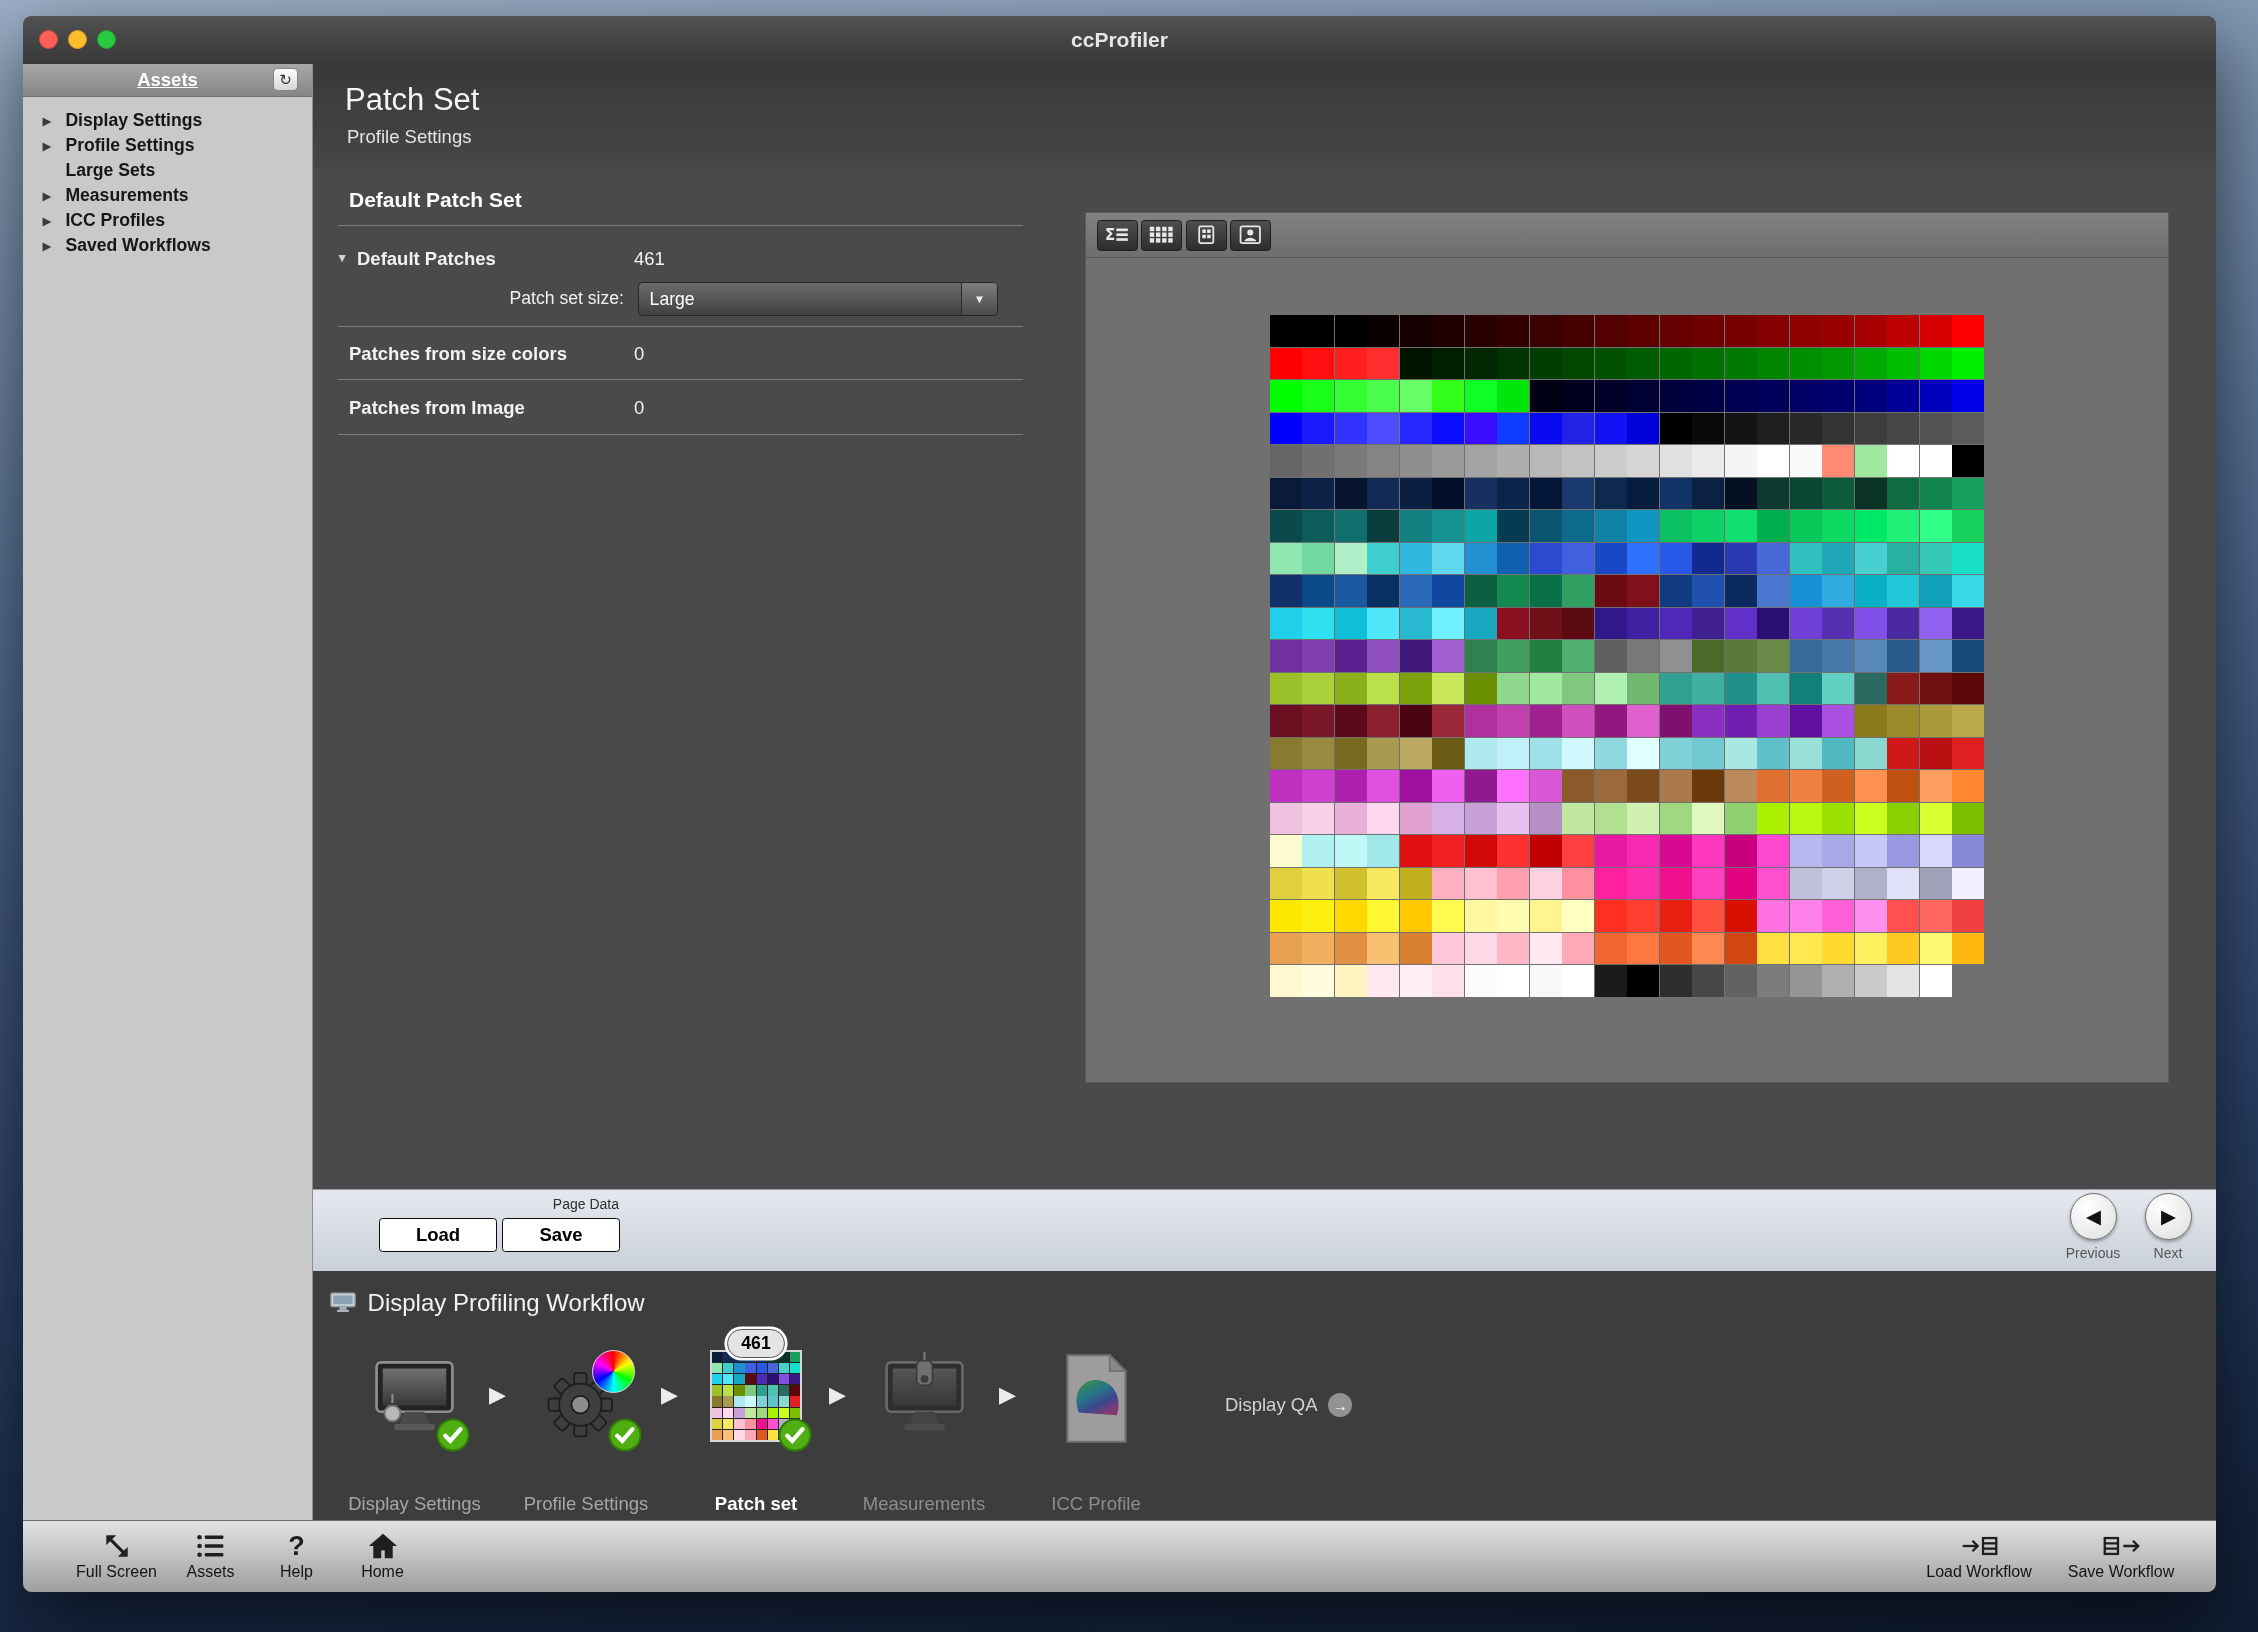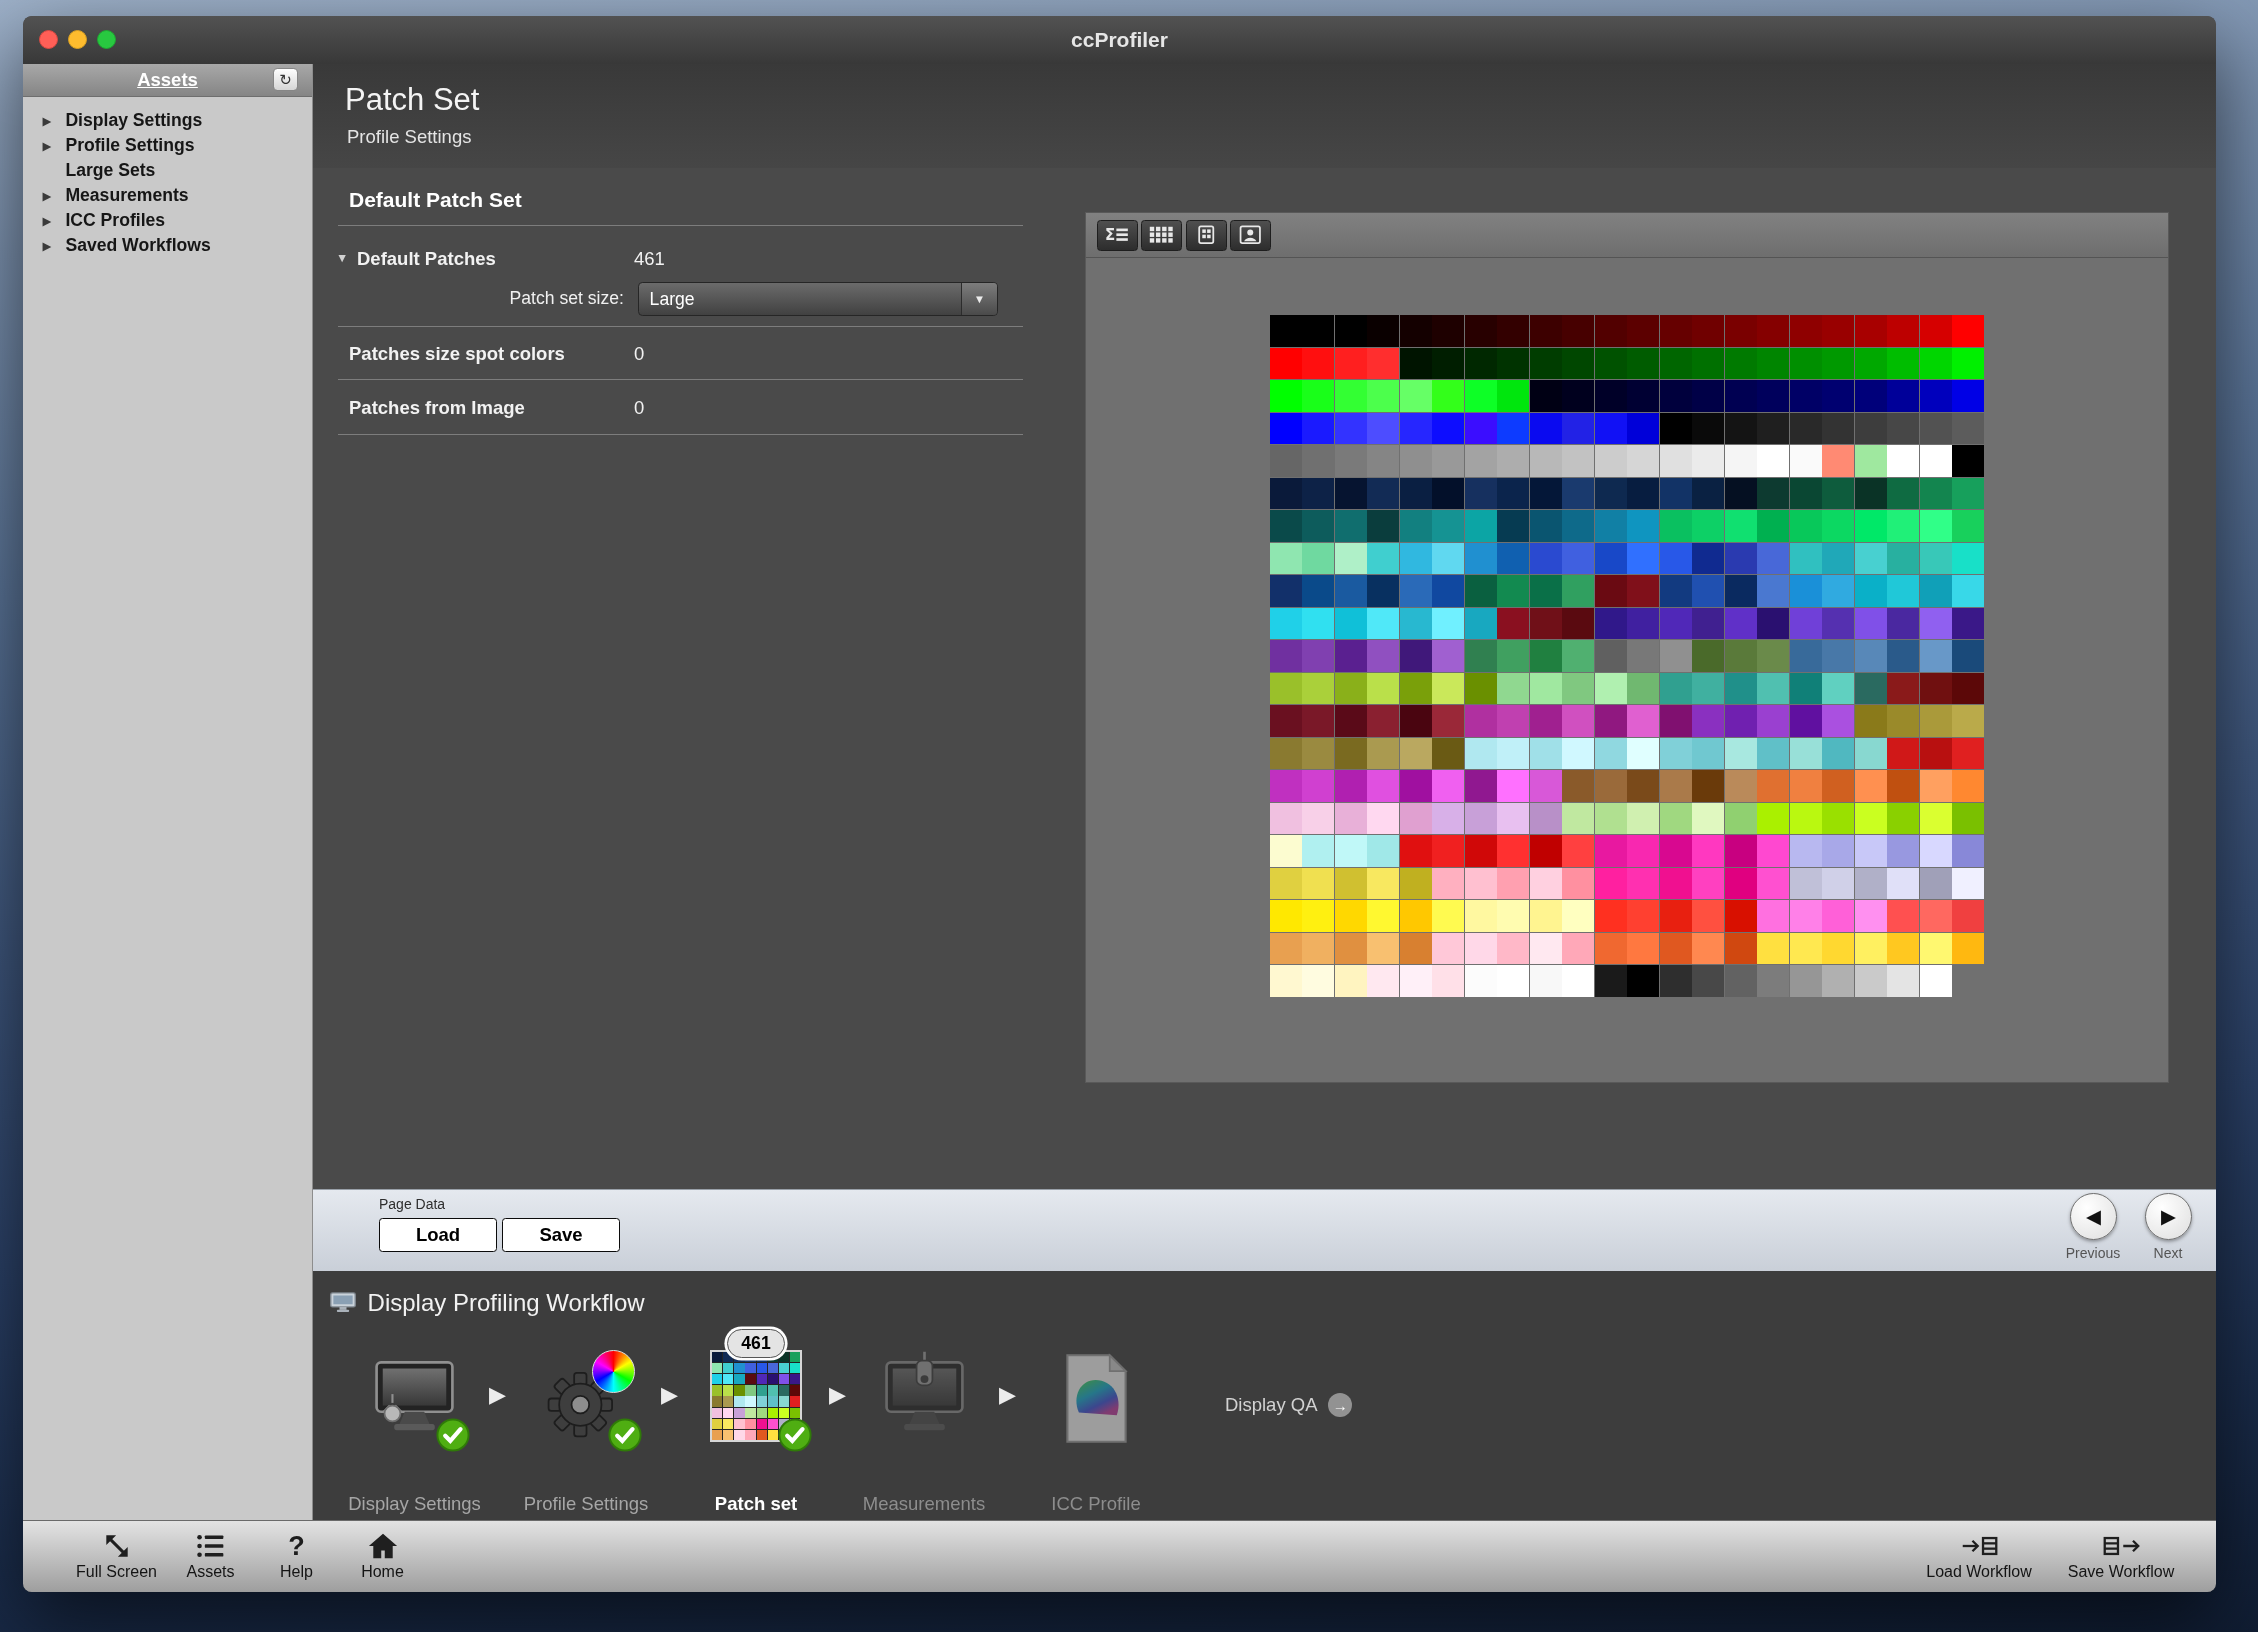--- a/index.html
+++ b/index.html
@@ -50,21 +50,21 @@
   .panel-toolbar{position:absolute;top:0;left:0;right:0;height:44px;background:linear-gradient(#818181,#6e6e6e);
     border-bottom:0.9px solid #545454;display:flex;align-items:center;gap:3.5px;padding-left:10.6px;}
   .ptool-btn{width:41px;height:31px;background:linear-gradient(#4f4f4f,#2d2d2d);border:0.9px solid #1e1e1e;border-radius:3.5px;
     display:flex;align-items:center;justify-content:center;padding:0;}
   .patch-grid{position:absolute;left:184px;top:102px;width:714px;height:682px;display:grid;
     grid-template-columns:repeat(22,1fr);grid-template-rows:repeat(21,1fr);gap:0.9px;}
 
   
   .pagedata-bar{position:absolute;left:0;top:1125px;width:100%;height:82px;
     background:linear-gradient(#e5e9ef,#c9cfd8);border-top:0.9px solid #99a0a8;border-bottom:0.9px solid #868b92;}
-  .pd-label{position:absolute;left:66px;top:6.2px;width:240px;text-align:left;font-size:14px;color:#2e2e2e;}
+  .pd-label{position:absolute;left:66px;top:6.2px;width:240px;text-align:right;font-size:14px;color:#2e2e2e;}
   .pd-btn{position:absolute;top:28px;width:118px;height:34px;background:#ffffff;border:1.8px solid #0b0b0b;border-radius:3.5px;
     font-size:18.5px;font-weight:bold;color:#000;font-family:inherit;}
   .pd-load{left:66px;} .pd-save{left:189px;}
   .nav-circle{position:absolute;top:2.6px;width:47px;height:47px;border-radius:50%;padding:0;
     background:radial-gradient(circle at 35% 30%,#ffffff,#dedede);border:0.9px solid #6e6e6e;
     box-shadow:0 1.8px 3.5px rgba(0,0,0,.35);font-size:19.4px;color:#111;display:flex;align-items:center;justify-content:center;}
   .nav-prev{left:1757px;} .nav-next{left:1832px;}
   .nav-label{position:absolute;top:55px;width:106px;text-align:center;font-size:14px;color:#555;}
   .nl-prev{left:1727px;} .nl-next{left:1802px;}
 
@@ -139,21 +139,21 @@
     <div class="row-label" style="left:44px;top:184px">Default Patches</div>
     <div class="row-value" style="top:184px">461</div>
 
     <div class="size-label">Patch set size:</div>
     <div class="dropdown">
       <span class="dd-text">Large</span>
       <span class="dd-caret">▼</span>
     </div>
     <div class="sep" style="top:262px"></div>
 
-    <div class="row-label" style="left:36px;top:279px">Patches size spot colors</div>
+    <div class="row-label" style="left:36px;top:279px">Patches from size colors</div>
     <div class="row-value" style="top:279px">0</div>
     <div class="sep" style="top:315px"></div>
 
     <div class="row-label" style="left:36px;top:333px">Patches from Image</div>
     <div class="row-value" style="top:333px">0</div>
     <div class="sep" style="top:370px"></div>
 
     <div class="patch-panel">
       <div class="panel-toolbar">
         <button class="ptool-btn">

